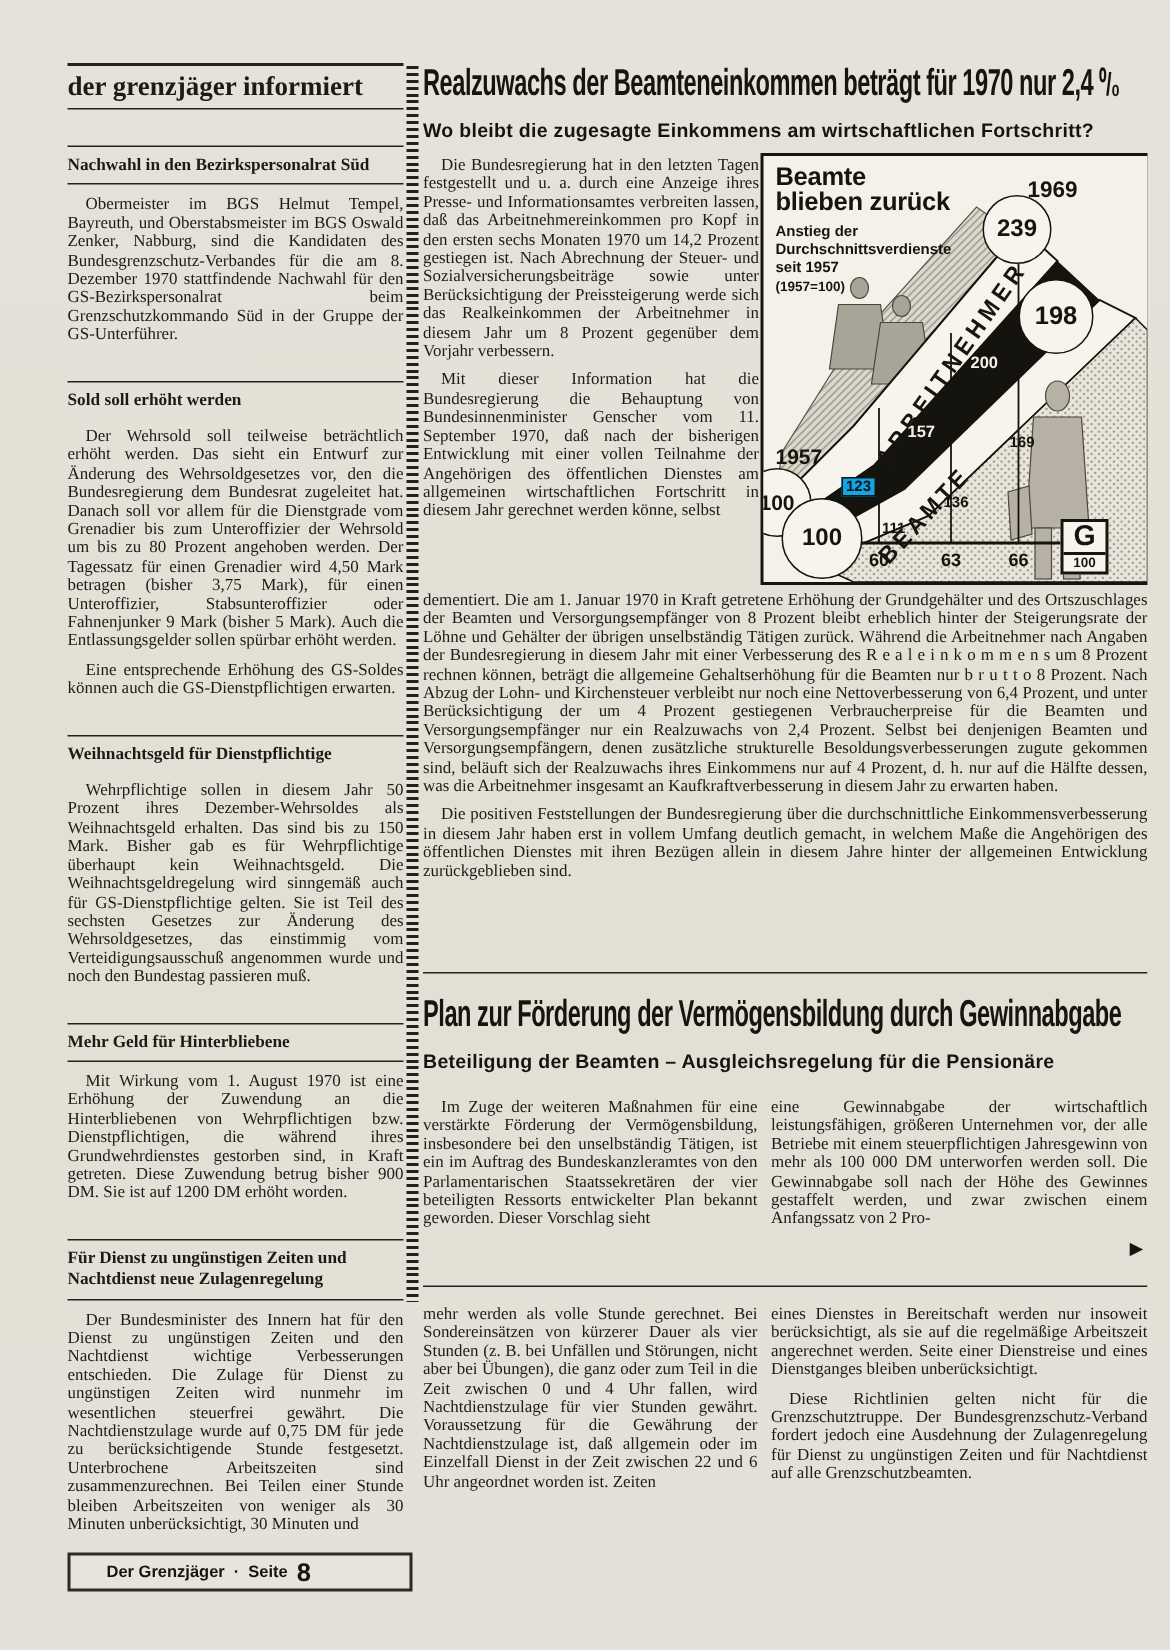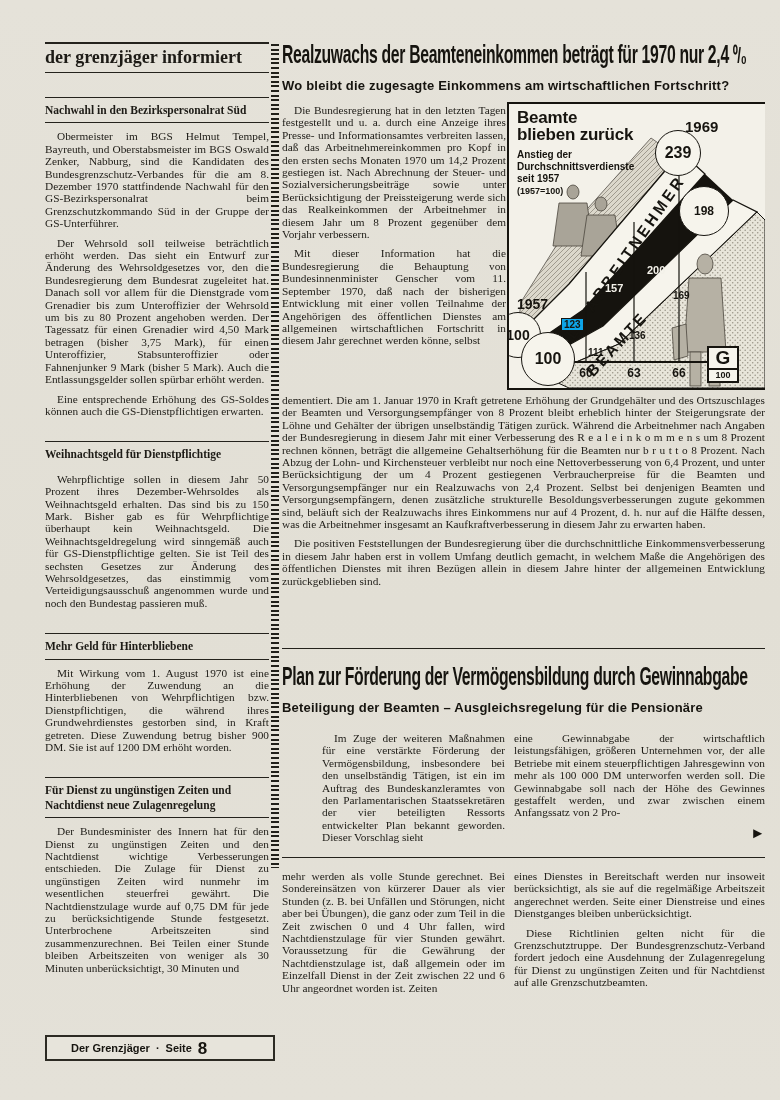--- a/index.html
+++ b/index.html
@@ -82,20 +82,21 @@
 
   <div class="left-col">
     <div class="kicker">der grenzjäger informiert</div>
 
     <div>
       <div class="sec-head both">Nachwahl in den Bezirkspersonalrat Süd</div>
       <p class="body">Obermeister im BGS Helmut Tempel, Bayreuth, und Oberstabsmeister im BGS Oswald Zenker, Nabburg, sind die Kandidaten des Bundesgrenzschutz-Verbandes für die am 8. Dezember 1970 stattfindende Nachwahl für den GS-Bezirkspersonalrat beim Grenzschutzkommando Süd in der Gruppe der GS-Unterführer.</p>
     </div>
 
     <div>
+      <div class="sec-head">Sold soll erhöht werden</div>
       <p class="body">Der Wehrsold soll teilweise beträchtlich erhöht werden. Das sieht ein Entwurf zur Änderung des Wehrsoldgesetzes vor, den die Bundesregierung dem Bundesrat zugeleitet hat. Danach soll vor allem für die Dienstgrade vom Grenadier bis zum Unteroffizier der Wehrsold um bis zu 80 Prozent angehoben werden. Der Tagessatz für einen Grenadier wird 4,50 Mark betragen (bisher 3,75 Mark), für einen Unteroffizier, Stabsunteroffizier oder Fahnenjunker 9 Mark (bisher 5 Mark). Auch die Entlassungsgelder sollen spürbar erhöht werden.</p>
       <p class="body">Eine entsprechende Erhöhung des GS-Soldes können auch die GS-Dienstpflichtigen erwarten.</p>
     </div>
 
     <div>
       <div class="sec-head">Weihnachtsgeld für Dienstpflichtige</div>
       <p class="body">Wehrpflichtige sollen in diesem Jahr 50 Prozent ihres Dezember-Wehrsoldes als Weihnachtsgeld erhalten. Das sind bis zu 150 Mark. Bisher gab es für Wehrpflichtige überhaupt kein Weihnachtsgeld. Die Weihnachtsgeldregelung wird sinngemäß auch für GS-Dienstpflichtige gelten. Sie ist Teil des sechsten Gesetzes zur Änderung des Wehrsoldgesetzes, das einstimmig vom Verteidigungsausschuß angenommen wurde und noch den Bundestag passieren muß.</p>
     </div>
 
     <div>
@@ -173,33 +174,33 @@
       </div>
       <div class="t" style="left:176px;top:14px;font-weight:bold;font-size:15px;">1969</div>
       <div class="t" style="left:8px;top:192px;font-weight:bold;font-size:14px;">1957</div>
 
       <div class="bandlab lab-an">ALLE ARBEITNEHMER</div>
       <div class="bandlab lab-be">BEAMTE</div>
 
       <div class="circ" style="left:146px;top:26px;width:44px;height:44px;font-size:16px;">
           <span>239</span>
         </div>
-      <div class="circ" style="left:170px;top:82px;width:48px;height:48px;font-size:12px;">
+      <div class="circ" style="left:170px;top:82px;width:48px;height:48px;font-size:17px;">
           <span>198</span>
         </div>
       <div class="circ" style="left:-14px;top:208px;width:44px;height:44px;font-size:14px;">
           <span>100</span>
         </div>
       <div class="circ" style="left:12px;top:228px;width:52px;height:52px;font-size:16px;">
           <span>100</span>
         </div>
 
       <div class="v boxed" style="left:52px;top:214px;font-size:10px;">123</div>
       <div class="v onblack" style="left:96px;top:178px;font-size:11px;">157</div>
-      <div class="v onblack" style="left:138px;top:132px;font-size:11px;margin-top:28px;">200</div>
+      <div class="v onblack" style="left:138px;top:132px;font-size:11px;">200</div>
       <div class="v" style="left:79px;top:243px;font-size:10px;">111</div>
       <div class="v" style="left:120px;top:226px;font-size:10px;">136</div>
       <div class="v" style="left:164px;top:186px;font-size:10px;">169</div>
 
       <div class="v tick" style="left:66px;top:262px;">60</div>
       <div class="v tick" style="left:114px;top:262px;">63</div>
       <div class="v tick" style="left:159px;top:262px;">66</div>
 
       <div class="glogo">
         <div class="g">G</div>
@@ -214,21 +215,21 @@
 
     <hr class="hr abs" style="top:608px;left:0;width:483px;">
 
     <div class="abs" style="top:622px;left:0;">
       <div class="headline">Plan zur Förderung der Vermögensbildung durch Gewinnabgabe</div>
       <div class="subhead">Beteiligung der Beamten – Ausgleichsregelung für die Pensionäre</div>
     </div>
 
     <div class="abs two-cols" style="top:692px;left:0;width:483px;">
       <div class="c1">
-        <p class="body" style="margin-top:0;margin-left:40px;">Im Zuge der weiteren Maßnahmen für eine verstärkte Förderung der Vermögensbildung, insbesondere bei den unselbständig Tätigen, ist ein im Auftrag des Bundeskanzleramtes von den Parlamentarischen Staatssekretären der vier beteiligten Ressorts entwickelter Plan bekannt geworden. Dieser Vorschlag sieht</p>
+        <p class="body" style="margin-top:0;">Im Zuge der weiteren Maßnahmen für eine verstärkte Förderung der Vermögensbildung, insbesondere bei den unselbständig Tätigen, ist ein im Auftrag des Bundeskanzleramtes von den Parlamentarischen Staatssekretären der vier beteiligten Ressorts entwickelter Plan bekannt geworden. Dieser Vorschlag sieht</p>
       </div>
       <div class="c2">
         <p class="body noind" style="margin-top:0;">eine Gewinnabgabe der wirtschaftlich leistungsfähigen, größeren Unternehmen vor, der alle Betriebe mit einem steuerpflichtigen Jahresgewinn von mehr als 100 000 DM unterworfen werden soll. Die Gewinnabgabe soll nach der Höhe des Gewinnes gestaffelt werden, und zwar zwischen einem Anfangssatz von 2 Pro-</p>
         <span class="arrow">►</span>
       </div>
     </div>
 
     <hr class="hr abs" style="top:817px;left:0;width:483px;">
 
     <div class="abs two-cols" style="top:830px;left:0;width:483px;">

